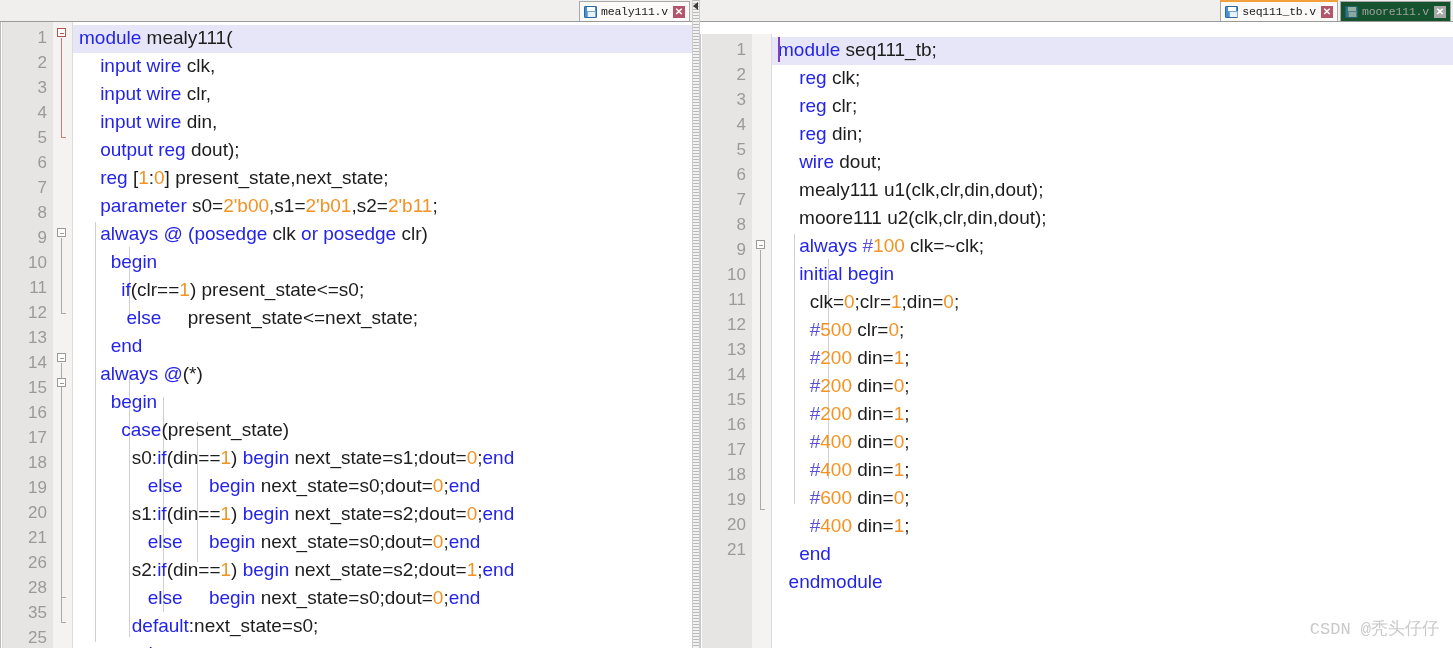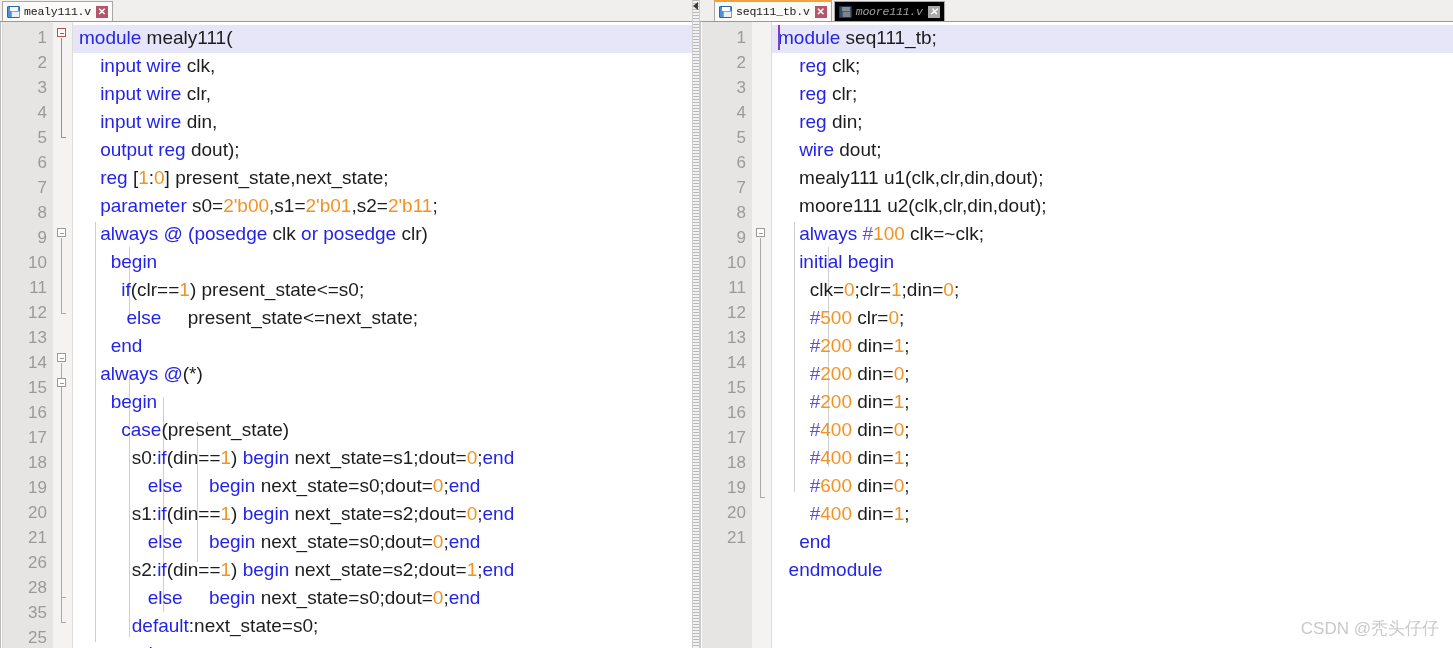--- a/index.html
+++ b/index.html
@@ -23,32 +23,33 @@
   
   .panel {
     position: relative;
     display: flex;
     flex-direction: column;
     height: 648px;
     overflow: hidden;
     background: #ffffff;
   }
   .panel-left  { width: 692px; }
-  .panel-right { width: 753px; }
+  .panel-right { width: 753px; gap: 12px; }
 
   
   .tabbar {
     height: 22px;
     min-height: 22px;
     background: #f0efed;
     display: flex;
     align-items: flex-end;
     padding-left: 2px;
     border-bottom: 1px solid #9a9a9a;
     position: relative;
+    justify-content: flex-end;
   }
   .tabbar-right { padding-left: 14px; }
 
   .tab {
     position: relative;
     height: 20px;
     display: flex;
     align-items: center;
     gap: 4px;
     padding: 0 4px 0 4px;
@@ -57,21 +58,21 @@
     border: 1px solid #a8a8a8;
     border-bottom: none;
     font-family: "Liberation Mono", monospace;
     font-size: 11.5px;
     color: #1a1a1a;
     white-space: nowrap;
     cursor: default;
     user-select: none;
   }
   .tab.active { background: #fbfaf8; }
-  .tab.inactive { background: #000000; color: #a0a0a0; font-style: italic; }
+  .tab.inactive { background: #14532d; color: #a0a0a0; }
   .tab.active.hot::before {
     content: "";
     position: absolute;
     left: -1px; right: -1px; top: -3px;
     height: 3px;
     background: #f2a03c;
   }
 
   .floppy {
     width: 13px; height: 12px;
@@ -256,21 +257,21 @@
     flex: 0 0 auto;
   }
 
   
   .watermark {
     position: absolute;
     right: 14px;
     bottom: 8px;
     font-size: 17px;
     color: #c9c9c9;
-    font-family: Liberation Sans, sans-serif;
+    font-family: Liberation Mono, monospace;
     user-select: none;
     z-index: 10;
     white-space: nowrap;
   }
 </style>
 </head>
 <body>
 
 <div id="app">
 

